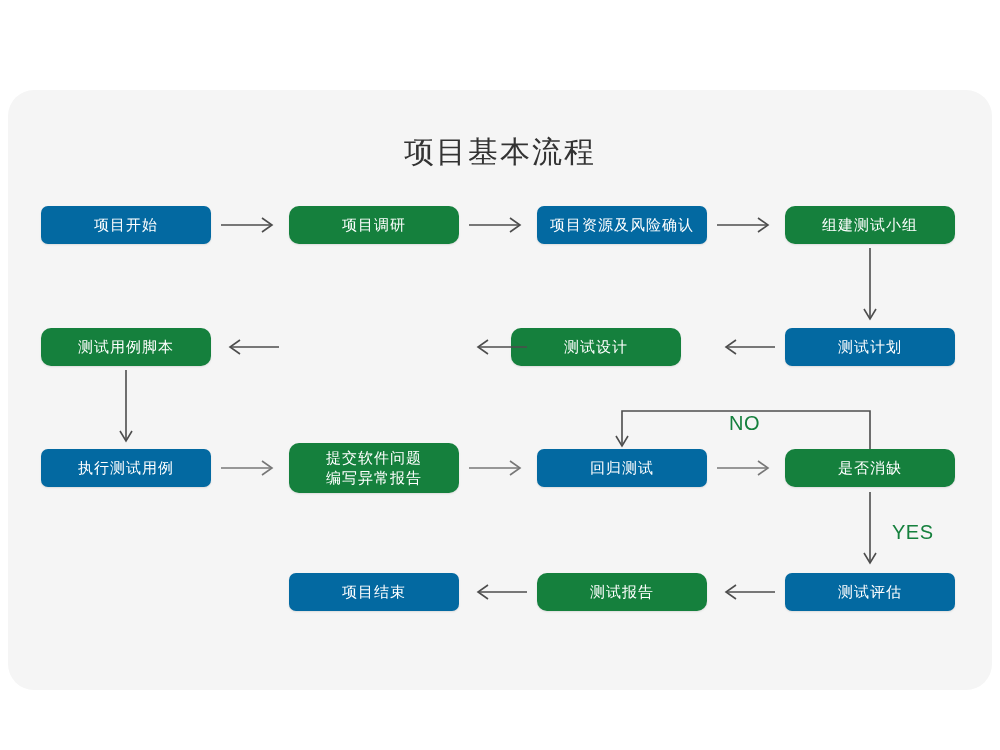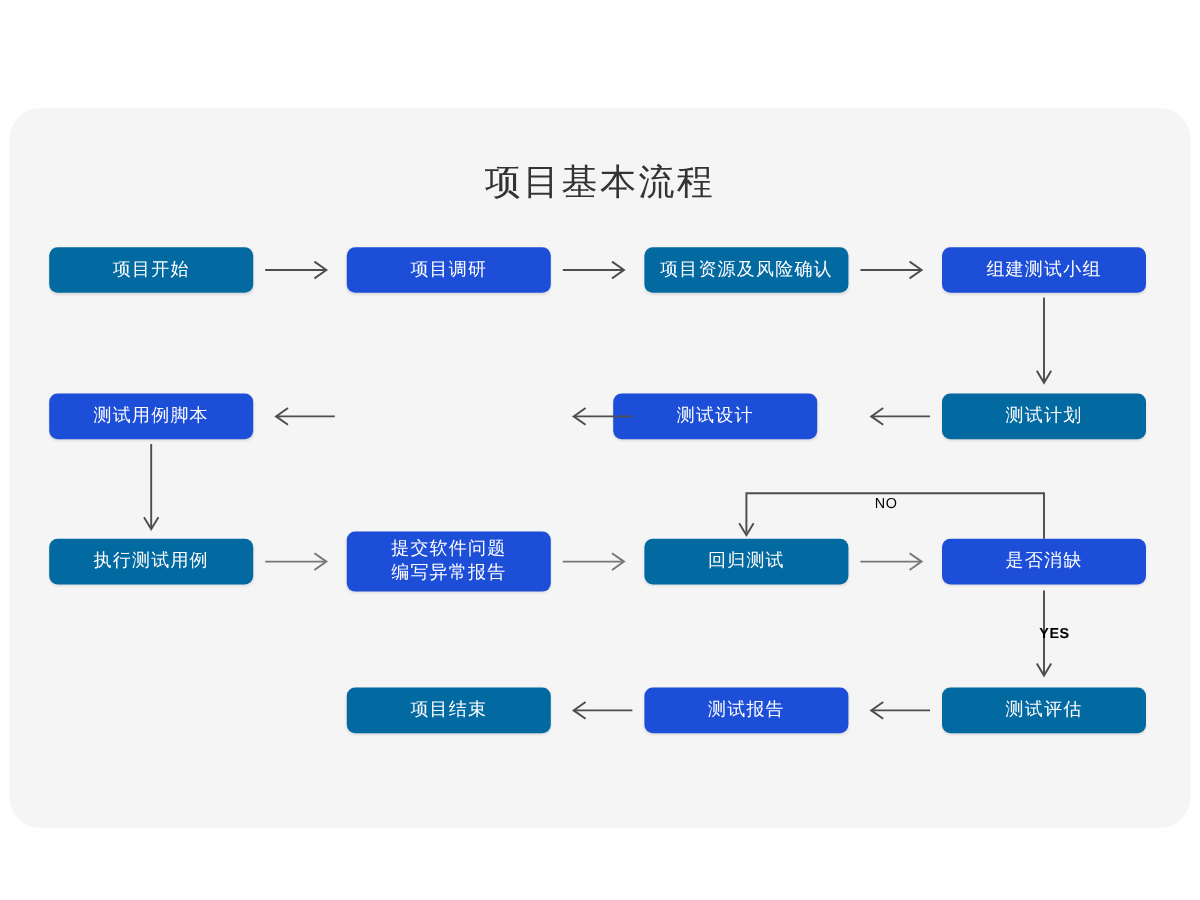--- a/index.html
+++ b/index.html
@@ -49,39 +49,39 @@
     justify-content: center;
     text-align: center;
     font-size: 15px;
     line-height: 20px;
     letter-spacing: 1px;
     color: #ffffff;
     white-space: pre-line;
     box-shadow: 0 1px 2px rgba(0,0,0,0.10);
   }
   .node.purple { background: #0369a1; }
-  .node.gray   { background: #1d4ed8; }
+  .node.gray   { background: #15803d; border-radius: 10px; }
 
   .arrow-svg {
     position: absolute;
     overflow: visible;
     pointer-events: none;
   }
   .arrow-svg path, .arrow-svg line, .arrow-svg polyline {
     fill: none;
     stroke: #4d4d4d;
     stroke-width: 1.6;
   }
   .arrow-svg.soft path, .arrow-svg.soft polyline, .arrow-svg.soft line {
     stroke: #777777;
   }
   .edge-label {
     position: absolute;
-    font-size: 12px;
-    color: #000000;
+    font-size: 20px;
+    color: #15803d;
     letter-spacing: 0.5px;
     font-family: "Liberation Sans", "DejaVu Sans", sans-serif;
   }
 </style>
 </head>
 <body>
 
 <div id="stage">
 
   <div id="card"></div>
@@ -159,21 +159,21 @@
   <svg class="arrow-svg" style="left:612px; top:406px; width:270px; height:48px;" viewBox="0 0 270 48">
     <polyline points="258,43 258,5 10,5 10,38"></polyline>
     <polyline points="4,30 10,40 16,30"></polyline>
   </svg>
   <div class="edge-label" style="left:729px; top:412px;">NO</div>
 
   <svg class="arrow-svg" style="left:860px; top:492px; width:20px; height:78px;" viewBox="0 0 20 78">
     <line x1="10" y1="0" x2="10" y2="70"></line>
     <polyline points="4,61 10,71 16,61"></polyline>
   </svg>
-  <div class="edge-label" style="left:866px; top:521px;font-weight:bold;">YES</div>
+  <div class="edge-label" style="left:892px; top:521px;">YES</div>
 
   <svg class="arrow-svg" style="left:717px; top:580px; width:60px; height:20px;" viewBox="0 0 60 20">
     <line x1="10" y1="12" x2="58" y2="12"></line>
     <polyline points="19,5 9,12 19,19"></polyline>
   </svg>
   <svg class="arrow-svg" style="left:469px; top:580px; width:60px; height:20px;" viewBox="0 0 60 20">
     <line x1="10" y1="12" x2="58" y2="12"></line>
     <polyline points="19,5 9,12 19,19"></polyline>
   </svg>
 

